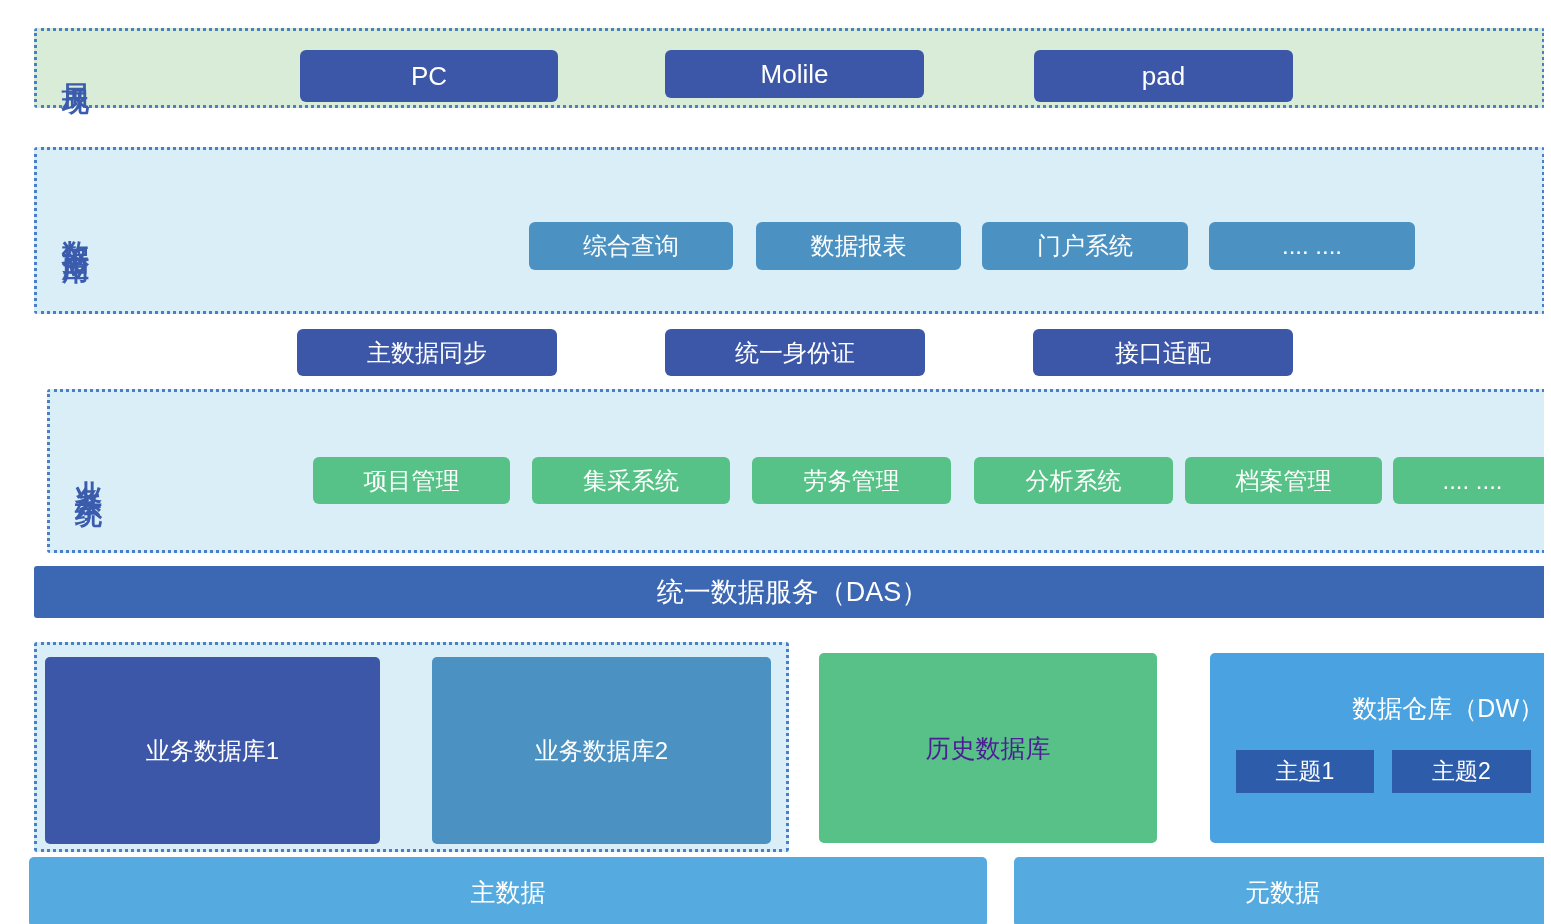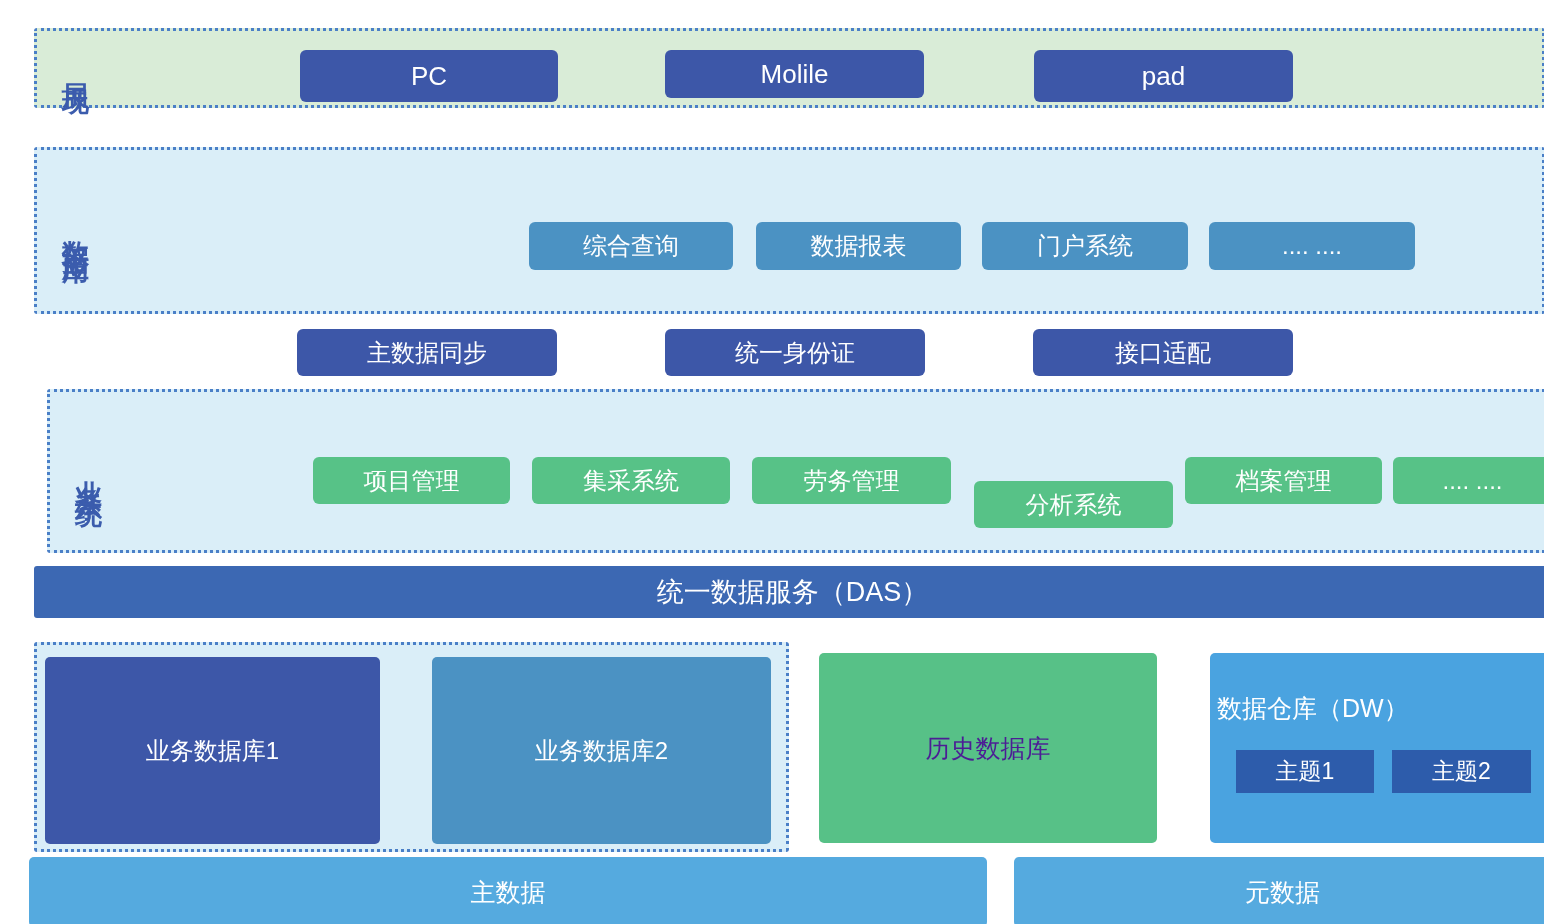--- a/index.html
+++ b/index.html
@@ -71,21 +71,21 @@
 
   
   .btn-int1 { left: 283px;  top: 315px; width: 260px; height: 47px; }
   .btn-int2 { left: 651px;  top: 315px; width: 260px; height: 47px; }
   .btn-int3 { left: 1019px; top: 315px; width: 260px; height: 47px; }
 
   
   .btn-biz1 { left: 263px;  top: 65px; width: 197px; height: 47px; }
   .btn-biz2 { left: 482px;  top: 65px; width: 198px; height: 47px; }
   .btn-biz3 { left: 702px;  top: 65px; width: 199px; height: 47px; }
-  .btn-biz4 { left: 924px;  top: 65px; width: 199px; height: 47px; margin-top: 24px; }
+  .btn-biz4 { left: 924px;  top: 65px; width: 199px; height: 47px; }
   .btn-biz5 { left: 1135px; top: 65px; width: 197px; height: 47px; }
   .btn-biz6 { left: 1343px; top: 65px; width: 159px; height: 47px; }
 
   
   .das-bar {
     position: absolute;
     left: 20px; top: 552px; width: 1517px; height: 52px;
     background: #3c68b3;
     border-radius: 3px;
     display: flex; align-items: center; justify-content: center;
@@ -104,21 +104,21 @@
   }
   .dw-panel {
     position: absolute;
     left: 1196px; top: 639px; width: 341px; height: 190px;
     background: #4aa3e0; border-radius: 5px;
     color: #ffffff;
   }
   .dw-title {
     position: absolute;
     left: 0; top: 32px; width: 100%;
-    text-align: left;
+    text-align: right;
     font-size: 25px;
   }
   .theme-box {
     position: absolute;
     top: 97px; height: 43px;
     background: #2d5cab;
     display: flex; align-items: center; justify-content: center;
     color: #ffffff; font-size: 23px;
     border-radius: 0;
   }

